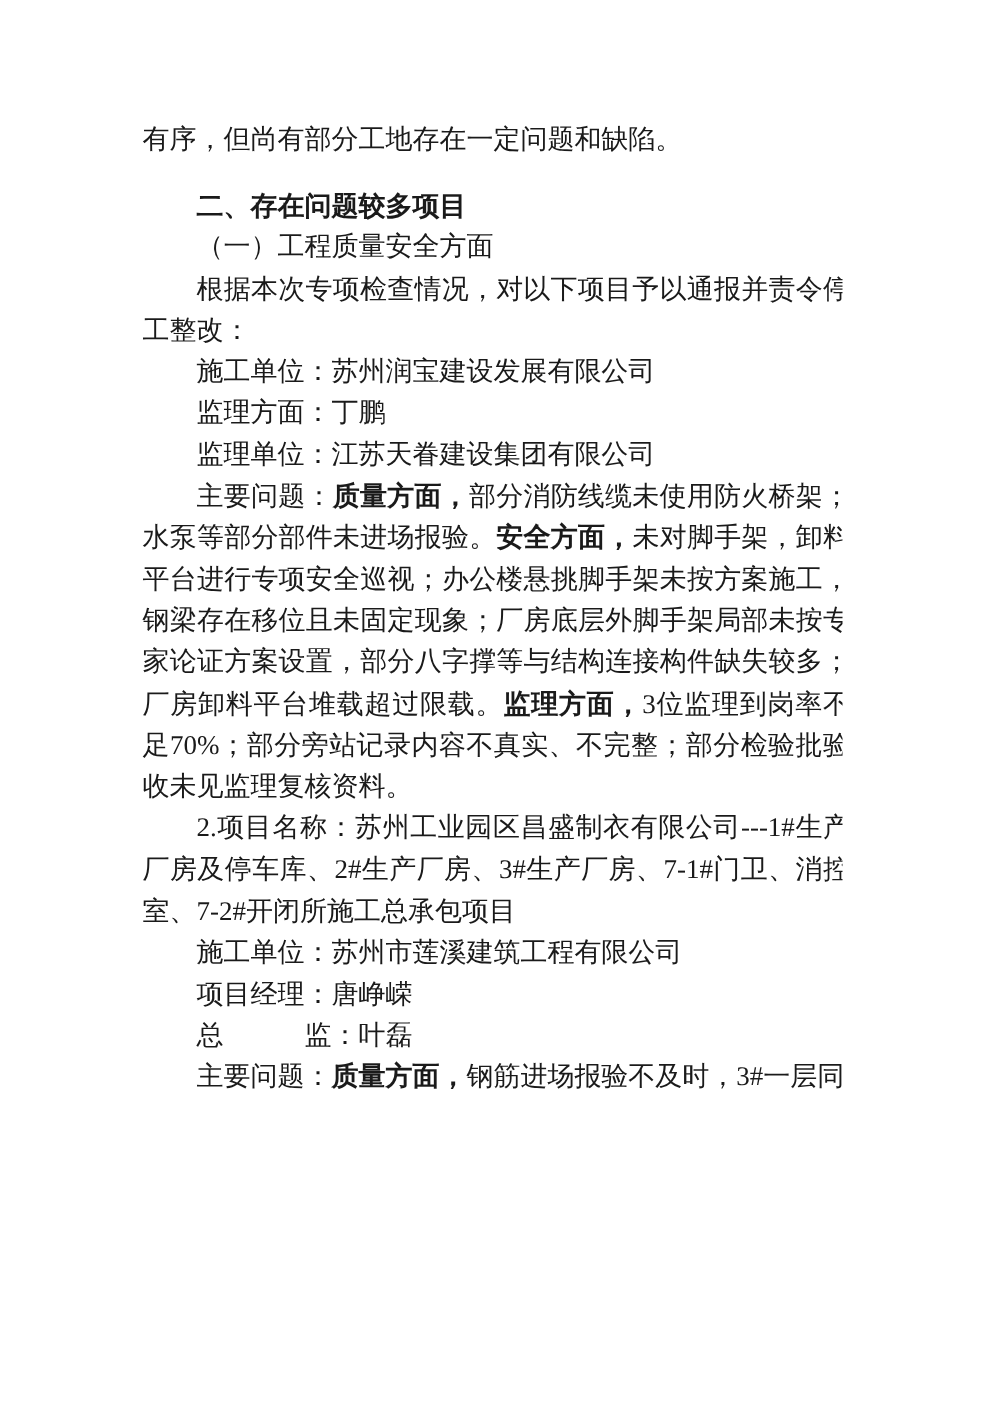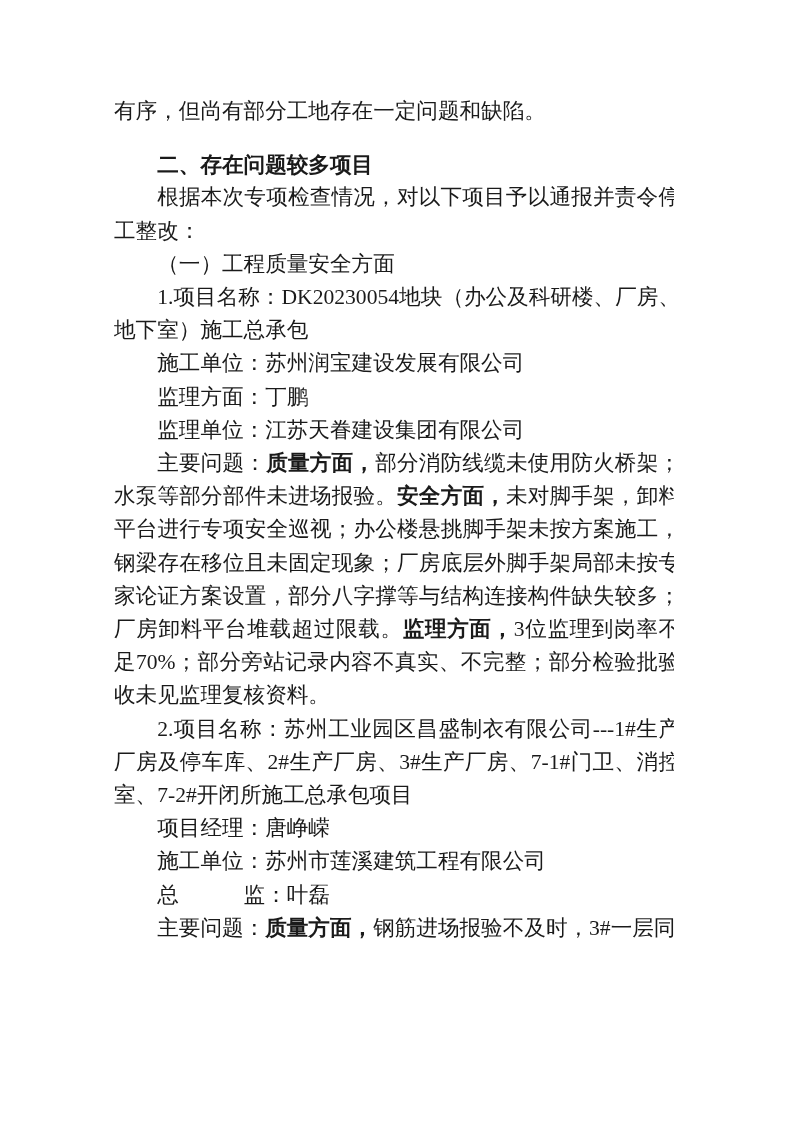--- a/index.html
+++ b/index.html
@@ -47,40 +47,39 @@
 </head>
 <body>
 
 <div class="page">
   <div class="content">
 
     <p class="para"><span>有序，但尚有部分工地存在一定问题和缺陷。</span></p>
 
     <p class="para indent style-heading"><span>二、存在问题较多项目</span></p>
 
+    <p class="para indent style-kaiti"><span>（一）工程质量安全方面</span></p>
+
     <p class="para indent"><span>根据本次专项检查情况，对以下项目予以通报并责令停工整改：</span></p>
 
-    <p class="para indent style-kaiti"><span>（一）工程质量安全方面</span></p>
-
-    <p class="para indent"><span>1.项目名称：DK20230054地块（办公及科研楼、厂房、地下室）施工总承包</span></p>
 
     <p class="para indent"><span>施工单位：苏州润宝建设发展有限公司</span></p>
 
     <p class="para indent"><span>监理方面：丁鹏</span></p>
 
     <p class="para indent"><span>监理单位：江苏天眷建设集团有限公司</span></p>
 
 
     <p class="para indent"><span>主要问题：</span><span class="bold">质量方面，</span><span>部分消防线缆未使用防火桥架；水泵等部分部件未进场报验。</span><span class="bold">安全方面，</span><span>未对脚手架，卸料平台进行专项安全巡视；办公楼悬挑脚手架未按方案施工，钢梁存在移位且未固定现象；厂房底层外脚手架局部未按专家论证方案设置，部分八字撑等与结构连接构件缺失较多；厂房卸料平台堆载超过限载。</span><span class="bold">监理方面，</span><span>3位监理到岗率不足70%；部分旁站记录内容不真实、不完整；部分检验批验收未见监理复核资料。</span></p>
 
     <p class="para indent"><span>2.项目名称：苏州工业园区昌盛制衣有限公司---1#生产厂房及停车库、2#生产厂房、3#生产厂房、7-1#门卫、消控室、7-2#开闭所施工总承包项目</span></p>
 
+    <p class="para indent"><span>施工单位：苏州市莲溪建筑工程有限公司</span></p>
+
     <p class="para indent"><span>项目经理：唐峥嵘</span></p>
-
-    <p class="para indent"><span>施工单位：苏州市莲溪建筑工程有限公司</span></p>
 
 
     <p class="para indent"><span>总　　　监：叶磊</span></p>
 
     <p class="para indent"><span>主要问题：</span><span class="bold">质量方面，</span><span>钢筋进场报验不及时，3#一层同</span></p>
 
   </div>
 </div>
 
 </body></html>

